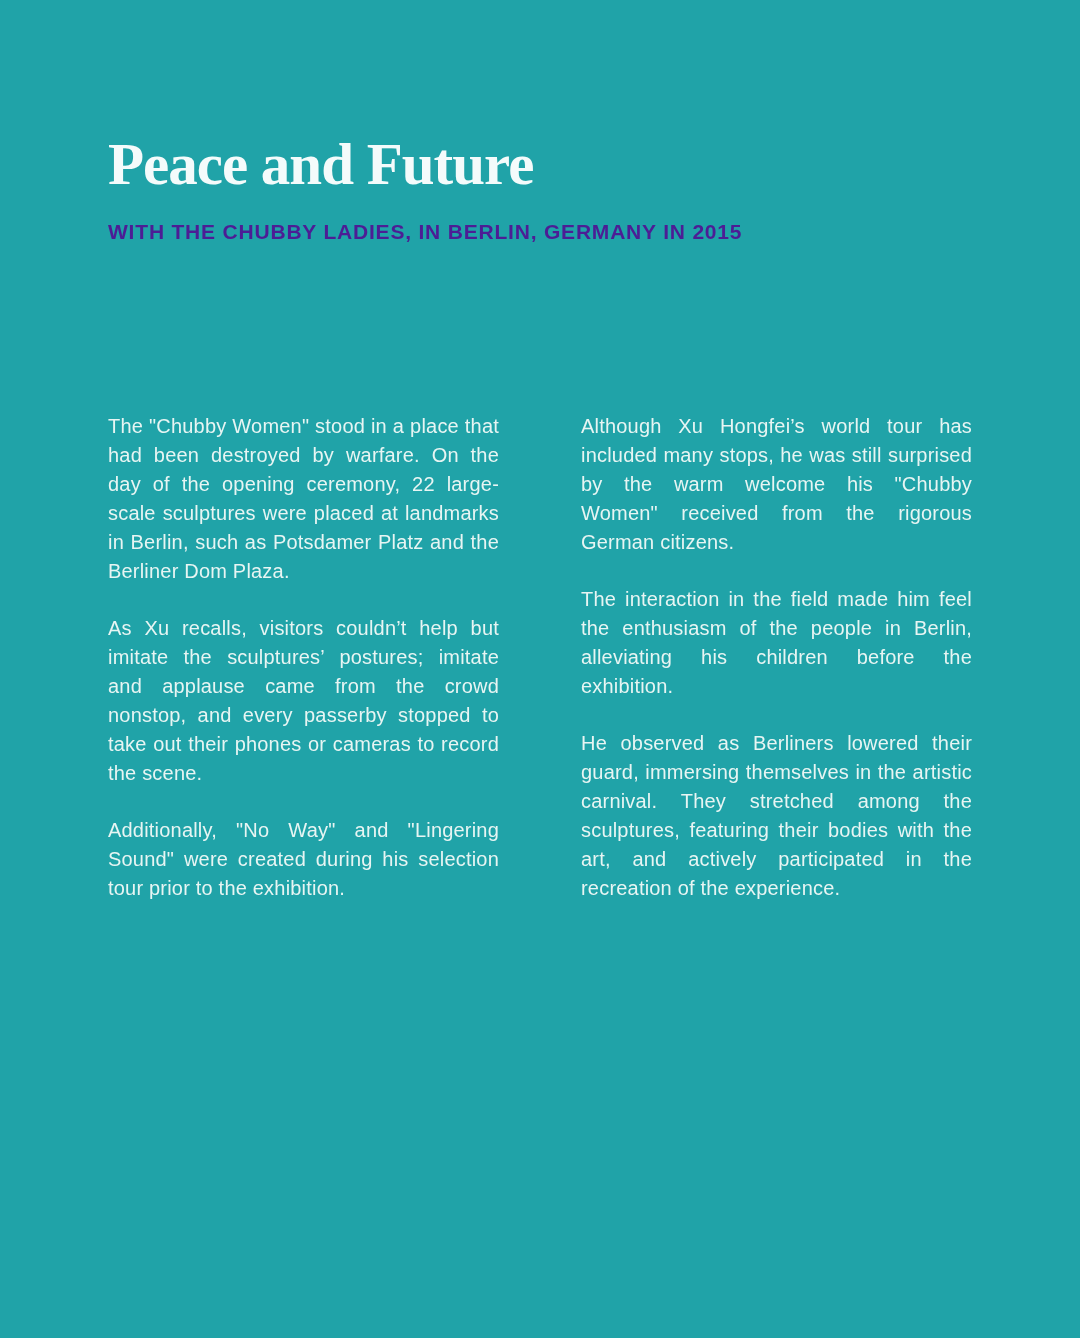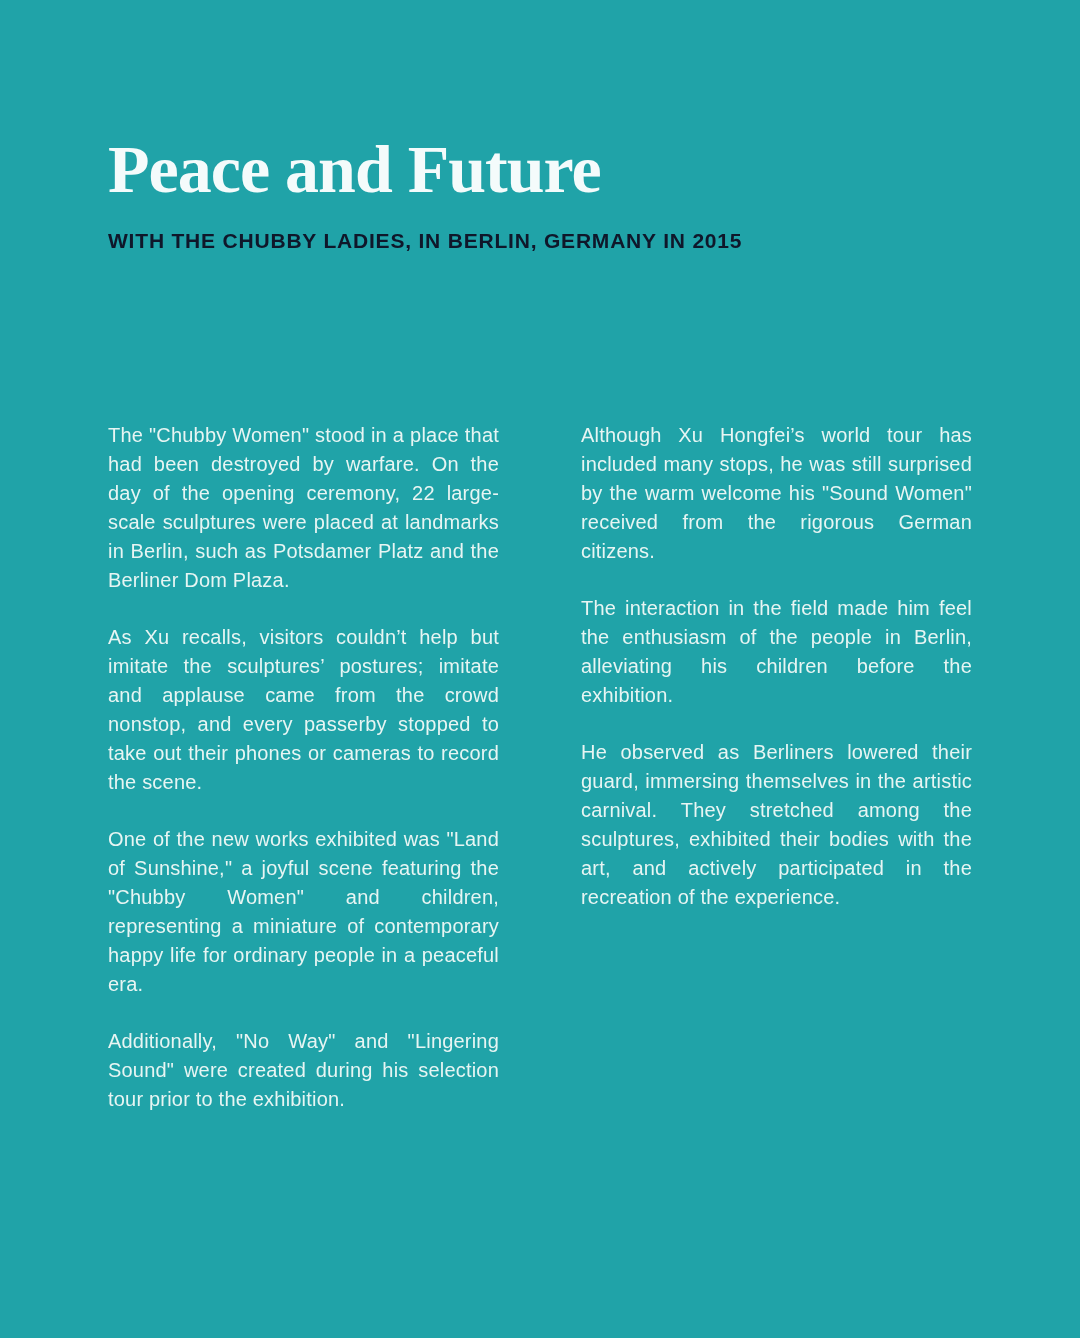--- a/index.html
+++ b/index.html
@@ -14,34 +14,34 @@
   }
   .page {
     width: 1080px;
     height: 1338px;
     padding: 0 108px;
   }
   .headline {
     margin: 135px 0 0 0;
     font-family: "Liberation Serif", "DejaVu Serif", serif;
     font-weight: 700;
-    font-size: 68px;
+    font-size: 59px;
     line-height: 1;
     letter-spacing: -1px;
     color: #f4fbfb;
     white-space: nowrap;
   }
   .subtitle {
     margin-top: 26px;
     font-family: "Liberation Sans", sans-serif;
     font-weight: 700;
     font-size: 21px;
     line-height: 24px;
     letter-spacing: 0.8px;
-    color: #0f172a;
+    color: #4c1d95;
   }
   .columns {
     margin-top: 168px;
     display: grid;
     grid-template-columns: 1fr 1fr;
     column-gap: 82px;
   }
   .col p {
     margin: 0 0 28px 0;
     font-size: 20px;
@@ -60,25 +60,24 @@
   <header>
     <h1 class="headline">Peace and Future</h1>
     <div class="subtitle">WITH THE CHUBBY LADIES, IN BERLIN, GERMANY IN 2015</div>
   </header>
 
   <main class="columns">
 
     <section class="col">
       <p>The "Chubby Women" stood in a place that had been destroyed by warfare. On the day of the opening ceremony, 22 large-scale sculptures were placed at landmarks in Berlin, such as Potsdamer Platz and the Berliner Dom Plaza.</p>
       <p>As Xu recalls, visitors couldn’t help but imitate the sculptures’ postures; imitate and applause came from the crowd nonstop, and every passerby stopped to take out their phones or cameras to record the scene.</p>
-      <p>One of the new works exhibited was "Land of Sunshine," a joyful scene featuring the "Chubby Women" and children, representing a miniature of contemporary happy life for ordinary people in a peaceful era.</p>
       <p>Additionally, "No Way" and "Lingering Sound" were created during his selection tour prior to the exhibition.</p>
     </section>
 
     <section class="col">
-      <p>Although Xu Hongfei’s world tour has included many stops, he was still surprised by the warm welcome his "Sound Women" received from the rigorous German citizens.</p>
+      <p>Although Xu Hongfei’s world tour has included many stops, he was still surprised by the warm welcome his "Chubby Women" received from the rigorous German citizens.</p>
       <p>The interaction in the field made him feel the enthusiasm of the people in Berlin, alleviating his children before the exhibition.</p>
-      <p>He observed as Berliners lowered their guard, immersing themselves in the artistic carnival. They stretched among the sculptures, exhibited their bodies with the art, and actively participated in the recreation of the experience.</p>
+      <p>He observed as Berliners lowered their guard, immersing themselves in the artistic carnival. They stretched among the sculptures, featuring their bodies with the art, and actively participated in the recreation of the experience.</p>
     </section>
 
   </main>
 
 </div>
 
 </body></html>

